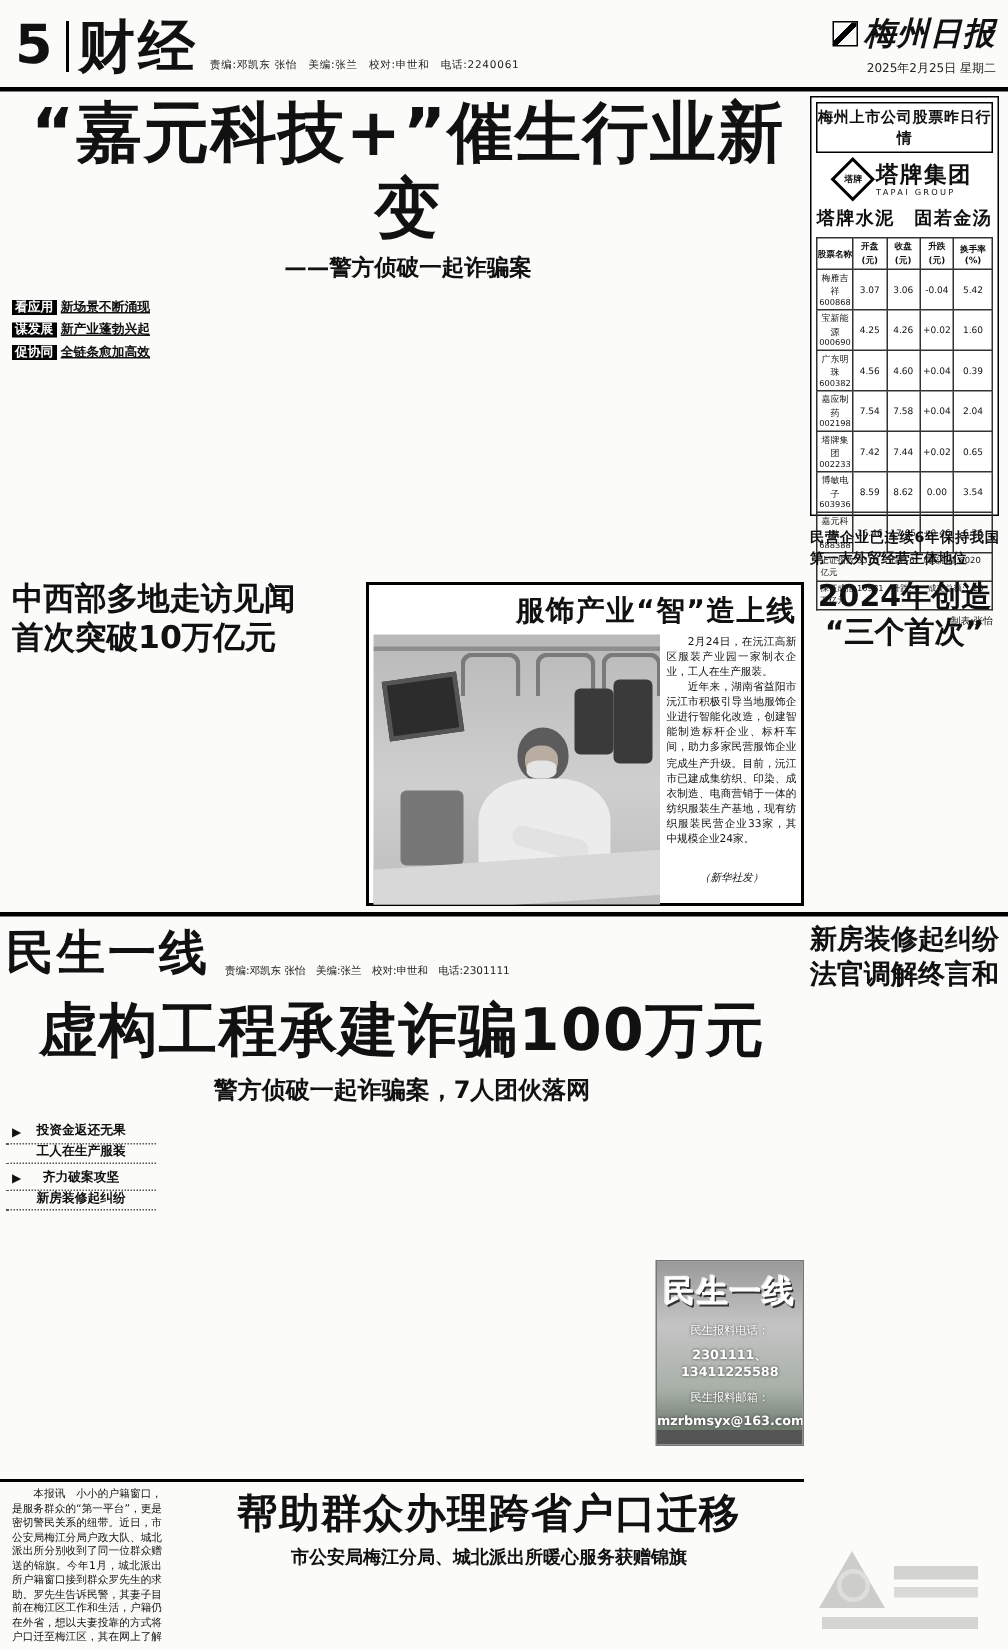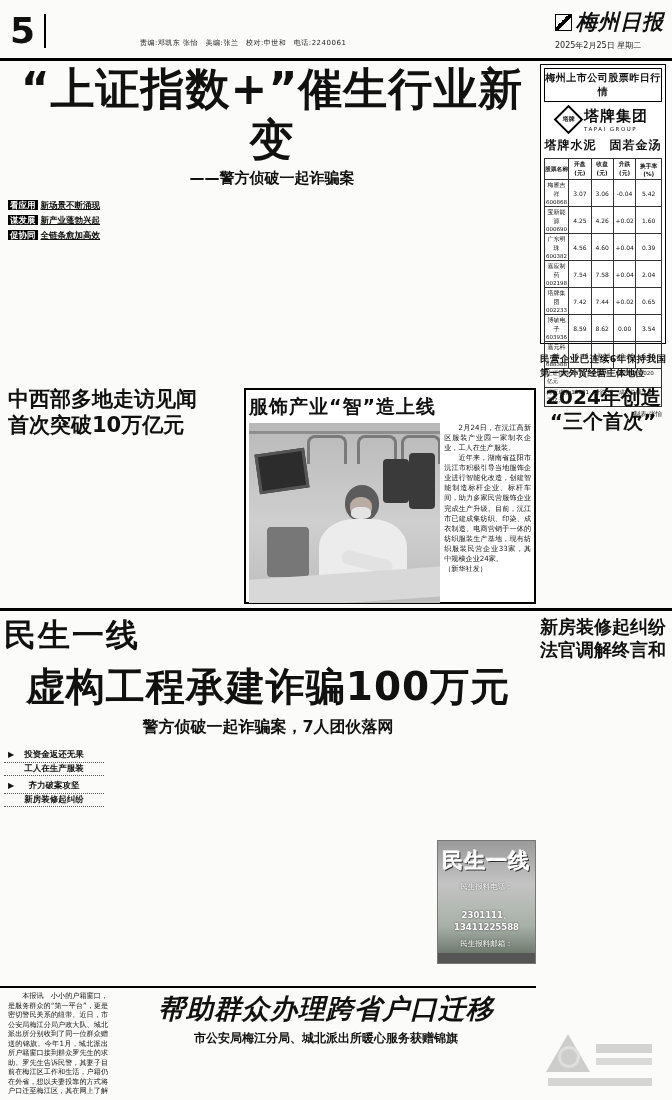--- a/index.html
+++ b/index.html
@@ -4,21 +4,21 @@
 <style>
   html,body{margin:0;padding:0;background:#888;}
   .page{position:relative;width:672px;height:1100px;background:#fbfbf9;margin:0 auto;
         font-family:"DejaVu Sans","Liberation Sans",sans-serif;color:#111;overflow:hidden;}
   
   .masthead{position:absolute;left:0;top:4px;width:672px;height:52px;}
   .pageno{position:absolute;left:10px;top:6px;font-size:36px;font-weight:900;}
   .mast-bar{position:absolute;left:44px;top:10px;width:2px;height:34px;background:#000;}
   .secname{position:absolute;left:52px;top:2px;font-size:38px;font-weight:900;letter-spacing:2px;}
   .editors{position:absolute;left:140px;top:34px;font-size:7px;color:#222;letter-spacing:.5px;white-space:nowrap;}
-  .paper{position:absolute;right:8px;top:4px;}
+  .paper{position:absolute;right:8px;top:4px;text-align:right;}
   .paper-row{display:flex;align-items:center;justify-content:flex-end;gap:4px;}
   .paper-icon{width:15px;height:15px;border:1.5px solid #000;background:
       linear-gradient(135deg,transparent 40%,#000 40%,#000 58%,transparent 58%);}
   .paper-name{font-family:"DejaVu Serif","Liberation Serif",serif;font-size:21px;font-weight:bold;font-style:italic;letter-spacing:1px;}
   .paper-date{font-size:8px;margin-top:4px;color:#222;}
   .rule-top{position:absolute;left:0;top:58px;width:672px;height:3px;background:#000;}
   
   .ai{position:absolute;left:8px;top:64px;width:528px;}
   .ai h1{margin:0;font-size:44px;line-height:1.15;font-weight:900;text-align:center;letter-spacing:1px;}
   .ai .sub{font-size:15px;font-weight:bold;text-align:center;margin-top:4px;}
@@ -54,62 +54,62 @@
   .trade .t1{font-size:20px;font-weight:900;text-align:center;line-height:1.2;margin-top:4px;}
   .trade .t2{font-size:20px;font-weight:900;text-align:center;line-height:1.2;}
   .trade .flow{margin-top:6px;height:168px;font-size:7.1px;line-height:1.38;}
   
   .ocean{position:absolute;left:8px;top:386px;width:231px;}
   .ocean .t{font-size:21px;font-weight:900;line-height:1.25;}
   .ocean .flow{margin-top:6px;height:158px;column-count:2;column-gap:8px;font-size:7.1px;line-height:1.36;}
   
   .photobox{position:absolute;left:244px;top:388px;width:292px;height:216px;border:2px solid #000;
             box-sizing:border-box;background:#fff;padding:3px;}
-  .photobox .pt{font-size:19px;font-weight:900;text-align:left;letter-spacing:1px;padding:1px 0 3px;}
+  .photobox .pt{font-size:19px;font-weight:900;text-align:right;letter-spacing:1px;padding:1px 0 3px;}
   .pb-row{display:flex;gap:4px;}
   .photo{position:relative;width:194px;height:180px;background:linear-gradient(180deg,#b9b9b9,#cfcfcf 55%,#bdbdbd);overflow:hidden;}
   .ph-beam{position:absolute;left:0;top:8px;width:194px;height:3px;background:#8e8e8e;}
   .ph-hanger{position:absolute;top:12px;width:34px;height:26px;border:3px solid #7a7a7a;border-bottom:none;border-radius:8px 8px 0 0;}
   .ph-monitor{position:absolute;left:8px;top:28px;width:44px;height:34px;background:#2c2c2c;transform:rotate(-8deg);border:3px solid #555;}
   .ph-garment{position:absolute;top:30px;width:26px;height:56px;background:#3a3a3a;border-radius:4px;}
   .ph-head{position:absolute;left:96px;top:62px;width:34px;height:36px;background:#5c5c5c;border-radius:50% 50% 45% 45%;}
   .ph-face{position:absolute;left:101px;top:74px;width:22px;height:20px;background:#b9aca1;border-radius:45%;}
   .ph-mask{position:absolute;left:102px;top:84px;width:20px;height:12px;background:#e4e4e4;border-radius:40%;}
   .ph-body{position:absolute;left:70px;top:96px;width:88px;height:70px;background:#ececec;border-radius:40% 40% 10% 10%;}
   .ph-arm{position:absolute;left:92px;top:132px;width:52px;height:14px;background:#e2e2e2;transform:rotate(14deg);border-radius:8px;}
   .ph-table{position:absolute;left:0;top:150px;width:194px;height:30px;background:#d8d8d8;transform:skewY(-4deg);}
   .ph-machine{position:absolute;left:18px;top:104px;width:42px;height:50px;background:#777;border-radius:4px;}
   .caption{width:88px;font-size:7.1px;line-height:1.42;text-align:justify;}
   .caption p{margin:0;text-indent:2em;}
-  .caption .credit{text-align:left;text-indent:0;margin-top:0;}
+  .caption .credit{text-align:center;text-indent:0;margin-top:16px;font-style:italic;}
   
   .rule-mid{position:absolute;left:0;top:608px;width:672px;height:3px;background:#000;}
   
   .ms{position:absolute;left:0;top:614px;width:536px;}
   .ms-banner{display:flex;align-items:flex-end;gap:10px;padding-left:4px;}
   .ms-banner .bt{font-size:32px;font-weight:900;letter-spacing:2px;font-family:"DejaVu Serif","Liberation Serif",serif;}
   .ms-banner .be{font-size:7px;color:#222;padding-bottom:6px;white-space:nowrap;}
   .ms h2{margin:2px 0 0;font-size:39px;font-weight:900;text-align:center;letter-spacing:1px;}
   .ms .sub{font-size:16px;font-weight:bold;text-align:center;margin-top:3px;}
   .ms .flow{position:relative;margin:7px 4px 0;height:246px;column-count:5;column-gap:7px;font-size:7.1px;line-height:1.36;}
   
   .report{position:absolute;left:437px;top:226px;width:99px;height:124px;box-sizing:border-box;
           background:linear-gradient(180deg,#9a9a9a,#c4c4c4 35%,#a7b0a7 70%,#6f7a6f 92%,#555 92%);
           border:1px solid #777;text-align:center;color:#fff;overflow:hidden;}
   .report .rb-brand{font-family:"DejaVu Serif","Liberation Serif",serif;font-size:21px;font-weight:900;
           margin-top:6px;text-shadow:1px 1px 0 #333,-1px -1px 0 #eee;letter-spacing:1px;}
   .report .rb-label{font-size:7.5px;margin-top:7px;text-shadow:0 0 2px #333;}
-  .report .rb-val{font-size:8.5px;font-weight:bold;margin-top:18px;text-shadow:0 0 2px #333;}
+  .report .rb-val{font-size:8.5px;font-weight:bold;margin-top:6px;text-shadow:0 0 2px #333;}
   
   .rule-bot{position:absolute;left:0;top:986px;width:536px;height:2px;background:#000;}
   .hh{position:absolute;left:8px;top:991px;width:528px;height:106px;display:flex;gap:8px;}
   .hh-left{width:100px;height:106px;font-size:7.1px;line-height:1.34;text-align:justify;overflow:hidden;}
   .hh-left p{margin:0;text-indent:2em;}
   .hh-right{width:420px;}
-  .hh-right h3{margin:0;font-size:27px;font-weight:900;text-align:center;letter-spacing:1px;font-style:italic;}
+  .hh-right h3{margin:0;font-size:27px;font-weight:900;text-align:center;letter-spacing:1px;}
   .hh-right .sub{font-size:12px;font-weight:bold;text-align:center;margin-top:3px;}
   .hh-right .flow{margin-top:5px;height:52px;column-count:4;column-gap:7px;font-size:7.1px;line-height:1.32;}
   
   .reno{position:absolute;left:540px;top:616px;width:126px;}
   .reno .t{font-size:18px;font-weight:900;text-align:center;line-height:1.25;}
   .reno .flow{margin-top:5px;height:428px;font-size:7.1px;line-height:1.36;}
   
   .wm{position:absolute;left:544px;top:1028px;width:112px;height:66px;opacity:.4;pointer-events:none;}
   .wm .wtri{position:absolute;left:2px;top:6px;width:0;height:0;border-left:22px solid transparent;
            border-right:22px solid transparent;border-bottom:38px solid #8a8a8a;}
@@ -119,33 +119,34 @@
   .wm .wb3{position:absolute;left:4px;top:50px;width:104px;height:8px;background:#9f9f9f;}
 </style>
 </head>
 <body>
 
 <div class="page">
 
   <div class="masthead">
     <div class="pageno">5</div>
     <div class="mast-bar"></div>
+    <div class="secname">财经</div>
     <div class="editors">责编:邓凯东 张怡　美编:张兰　校对:申世和　电话:2240061</div>
     <div class="paper">
       <div class="paper-row">
         <span class="paper-icon"></span>
         <span class="paper-name">梅州日报</span>
       </div>
       <div class="paper-date">2025年2月25日 星期二</div>
     </div>
   </div>
   <div class="rule-top"></div>
 
   <div class="ai">
-    <h1>“上证指数+”催生行业新变</h1>
+    <h1>“嘉元科技+”催生行业新变</h1>
     <div class="sub">——警方侦破一起诈骗案</div>
     <div class="flow col-flow">
         <p class="fp"></p>
         <p class="fh"><span class="tag">看应用</span><span>新场景不断涌现</span></p>
         <p class="fp"></p>
         <p class="fp"></p>
         <p class="fp"></p>
         <p class="fp"></p>
         <p class="fh"><span class="tag">谋发展</span><span>新产业蓬勃兴起</span></p>
         <p class="fp"></p>
@@ -312,20 +313,21 @@
         <p class="credit">（新华社发）</p>
       </div>
     </div>
   </div>
 
   <div class="rule-mid"></div>
 
   <div class="ms">
     <div class="ms-banner">
       <span class="bt">民生一线</span>
+      <span class="be">责编:邓凯东 张怡　美编:张兰　校对:申世和　电话:2301111</span>
     </div>
     <h2>虚构工程承建诈骗100万元</h2>
     <div class="sub">警方侦破一起诈骗案，7人团伙落网</div>
     <div class="flow col-flow">
         <p class="fp"></p>
         <p class="fsub">
           <span class="tri">▶</span>
           <span class="sl">投资金返还无果</span>
           <span class="sl">工人在生产服装</span>
         </p>

